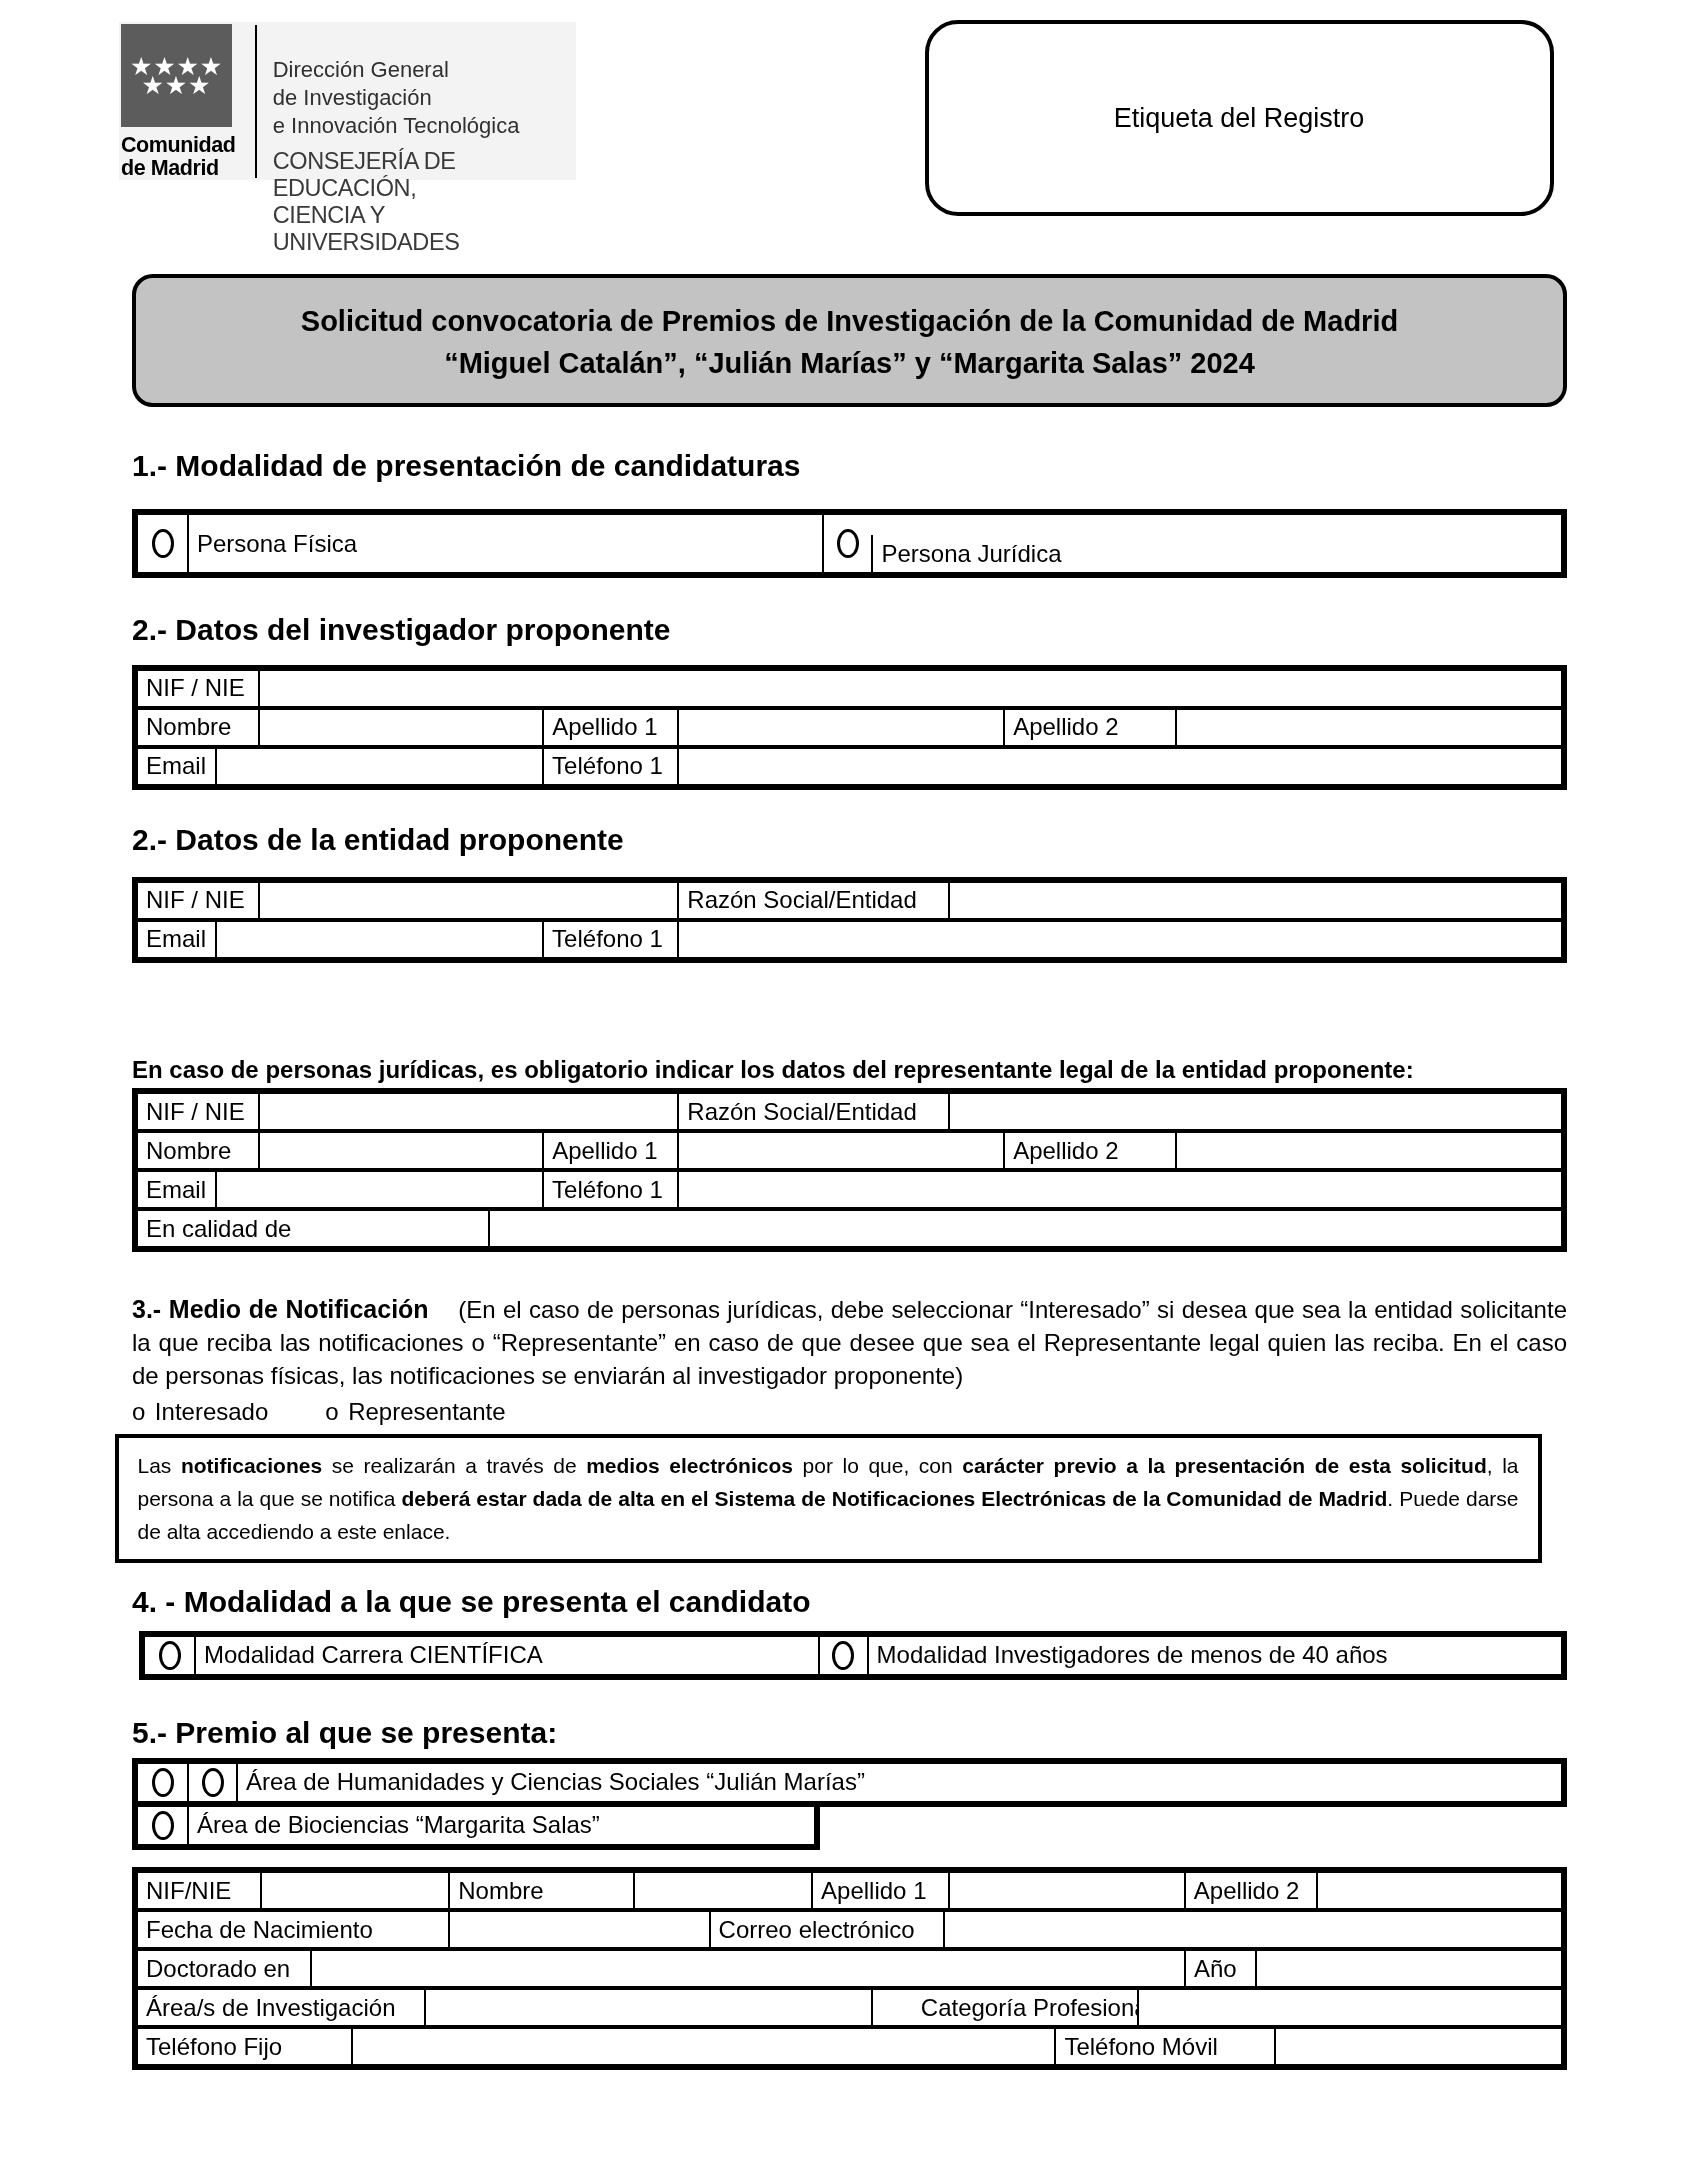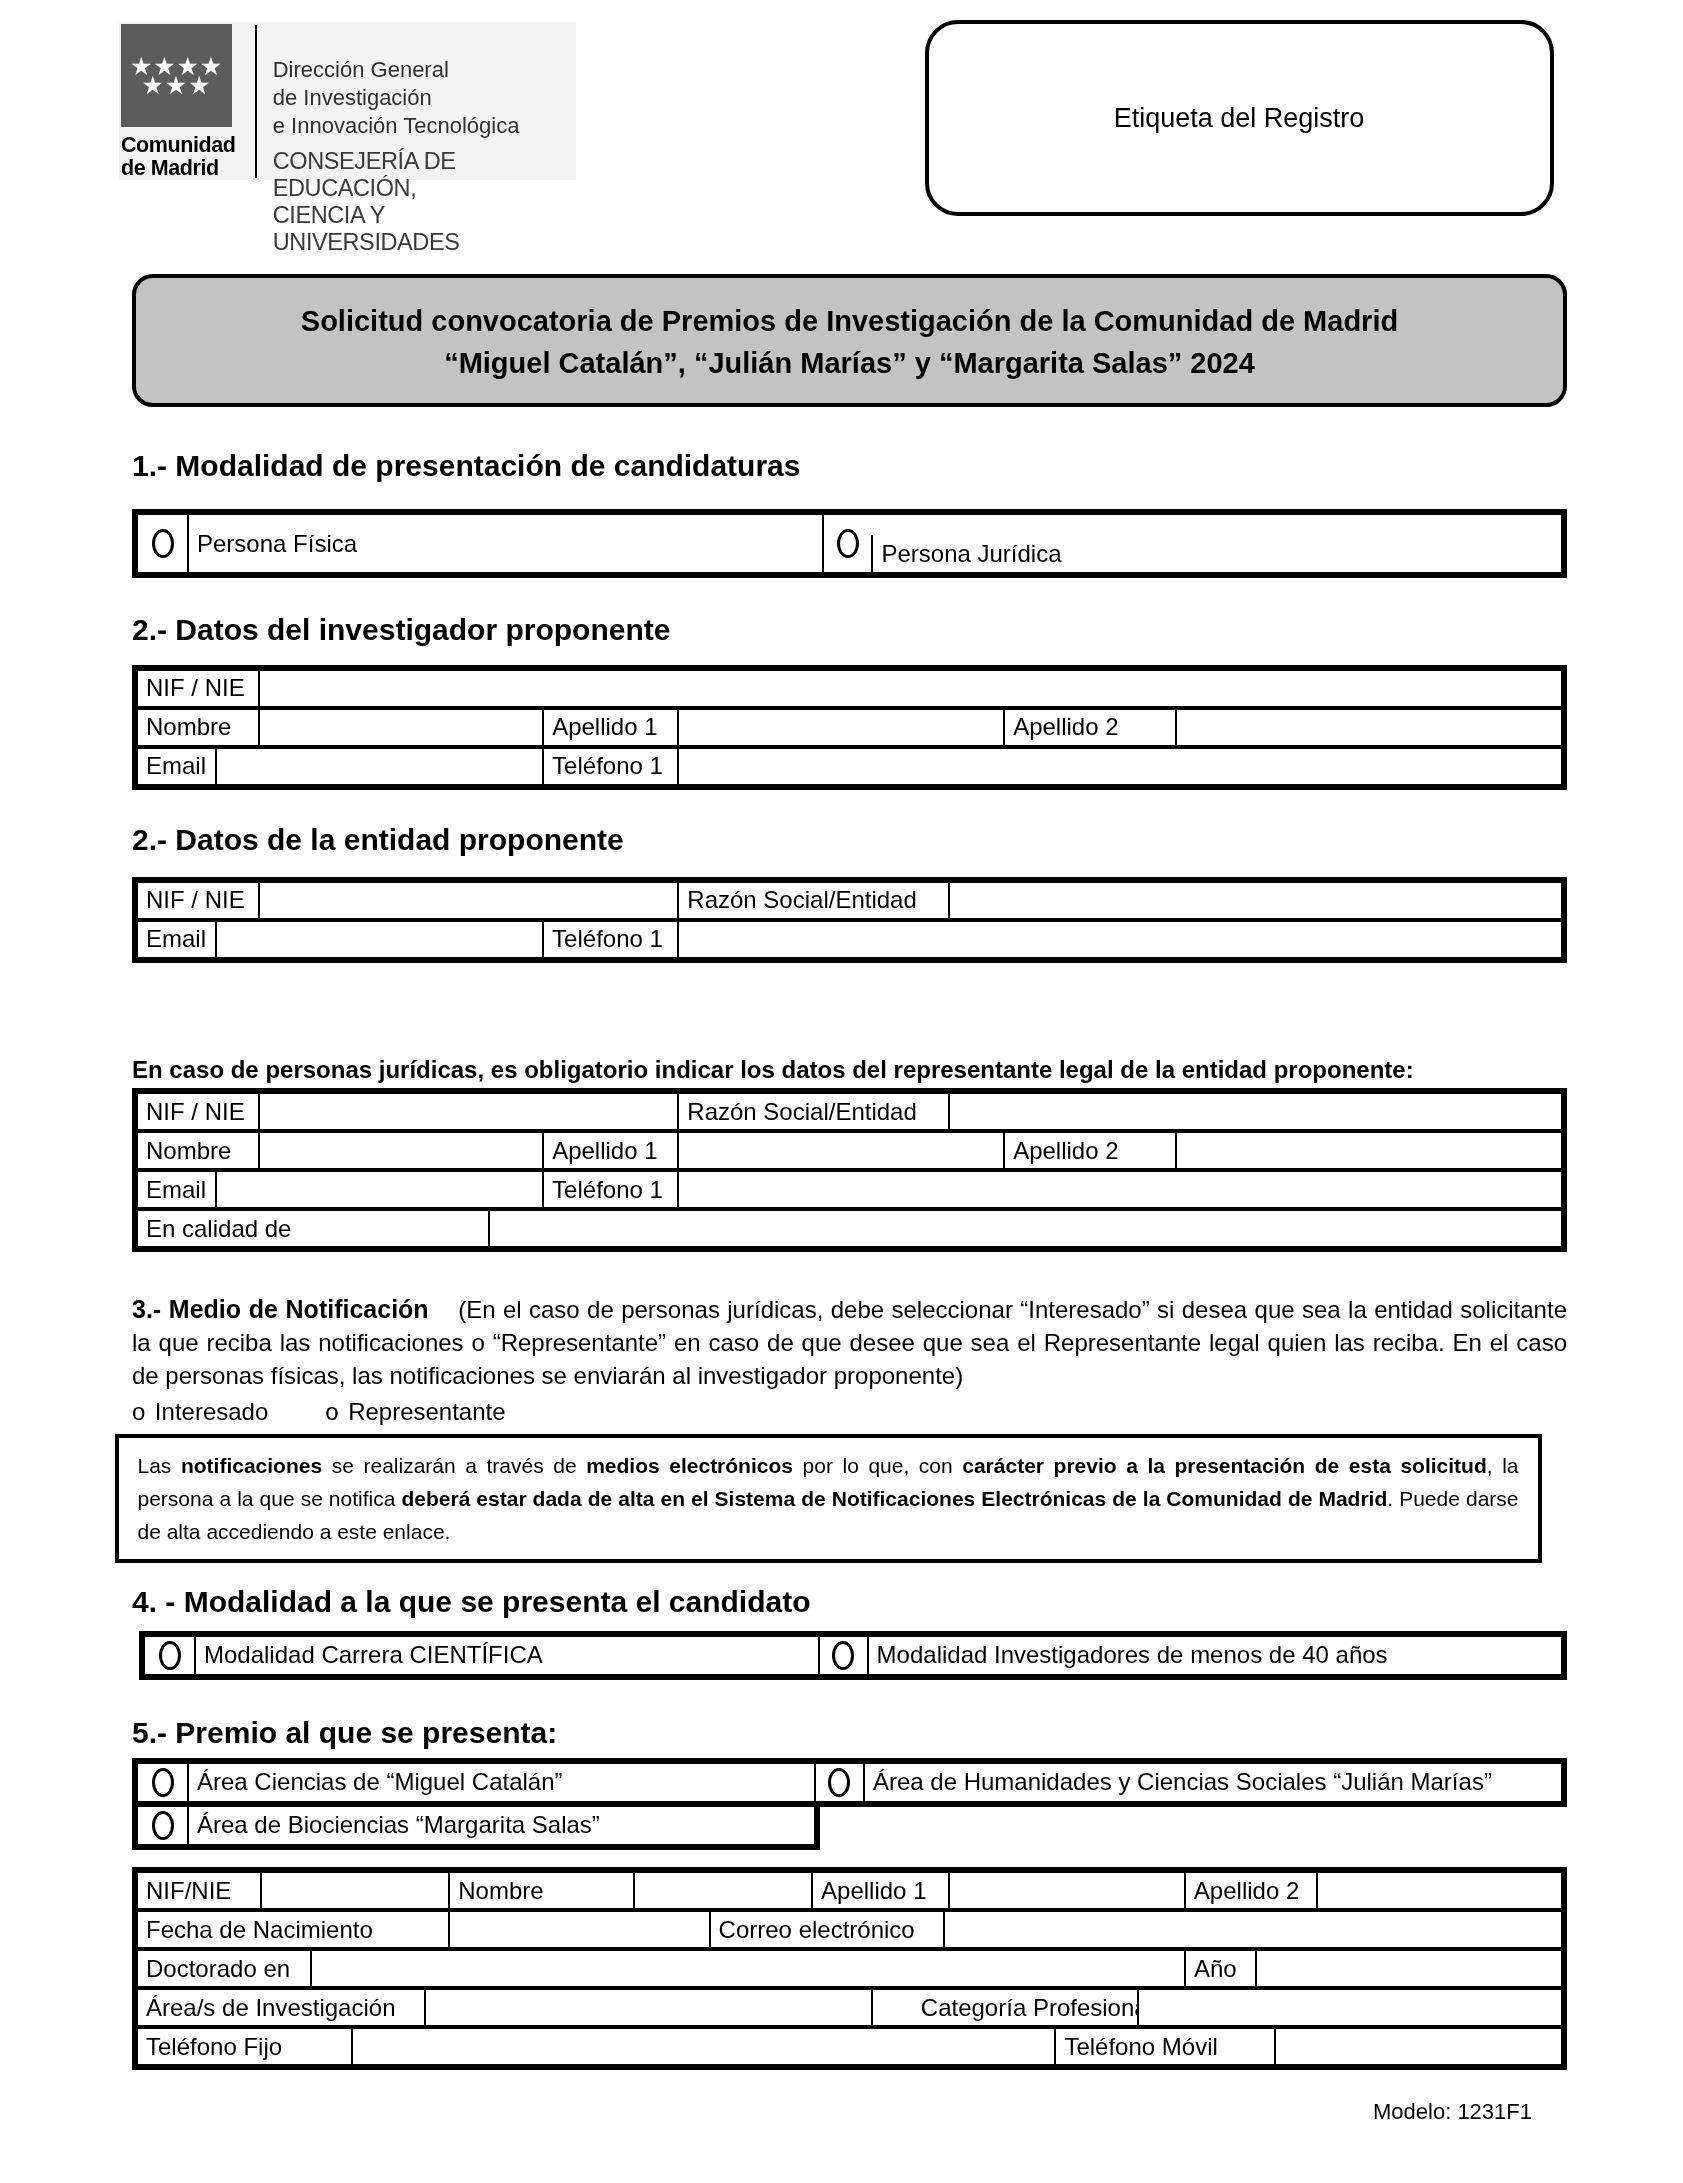--- a/index.html
+++ b/index.html
@@ -207,21 +207,20 @@
         <div class="fc" style="flex:1;">Modalidad Investigadores de menos de 40 años</div>
       </div>
     </div>
 
     <div class="h" style="margin-top:38px;">5.- Premio al que se presenta:</div>
     <div class="ft tall" style="margin-top:11px;">
       <div class="fr">
         <div class="fc rd">
             <span class="oval"></span>
           </div>
-        <div class="fc" style="flex:0 0 calc(47.5% - 49px);">Área Ciencias de  “Miguel Catalán”</div>
         <div class="fc rd">
             <span class="oval"></span>
           </div>
         <div class="fc" style="flex:1;">Área de Humanidades  y Ciencias Sociales “Julián Marías”</div>
       </div>
     </div>
     <div class="partial tall">
       <div class="fr">
         <div class="fc rd">
             <span class="oval"></span>
@@ -260,17 +259,16 @@
         <div class="fc" style="flex:1;"></div>
       </div>
       <div class="fr">
         <div class="fc" style="flex:0 0 15%;">Teléfono Fijo</div>
         <div class="fc" style="flex:0 0 49.4%;"></div>
         <div class="fc" style="flex:0 0 15.4%;">Teléfono Móvil</div>
         <div class="fc" style="flex:1;"></div>
       </div>
     </div>
 
-    <div class="modelo">Modelo: 1231F1</div>
 
   </div>
 </div>
 
 
 </body></html>

